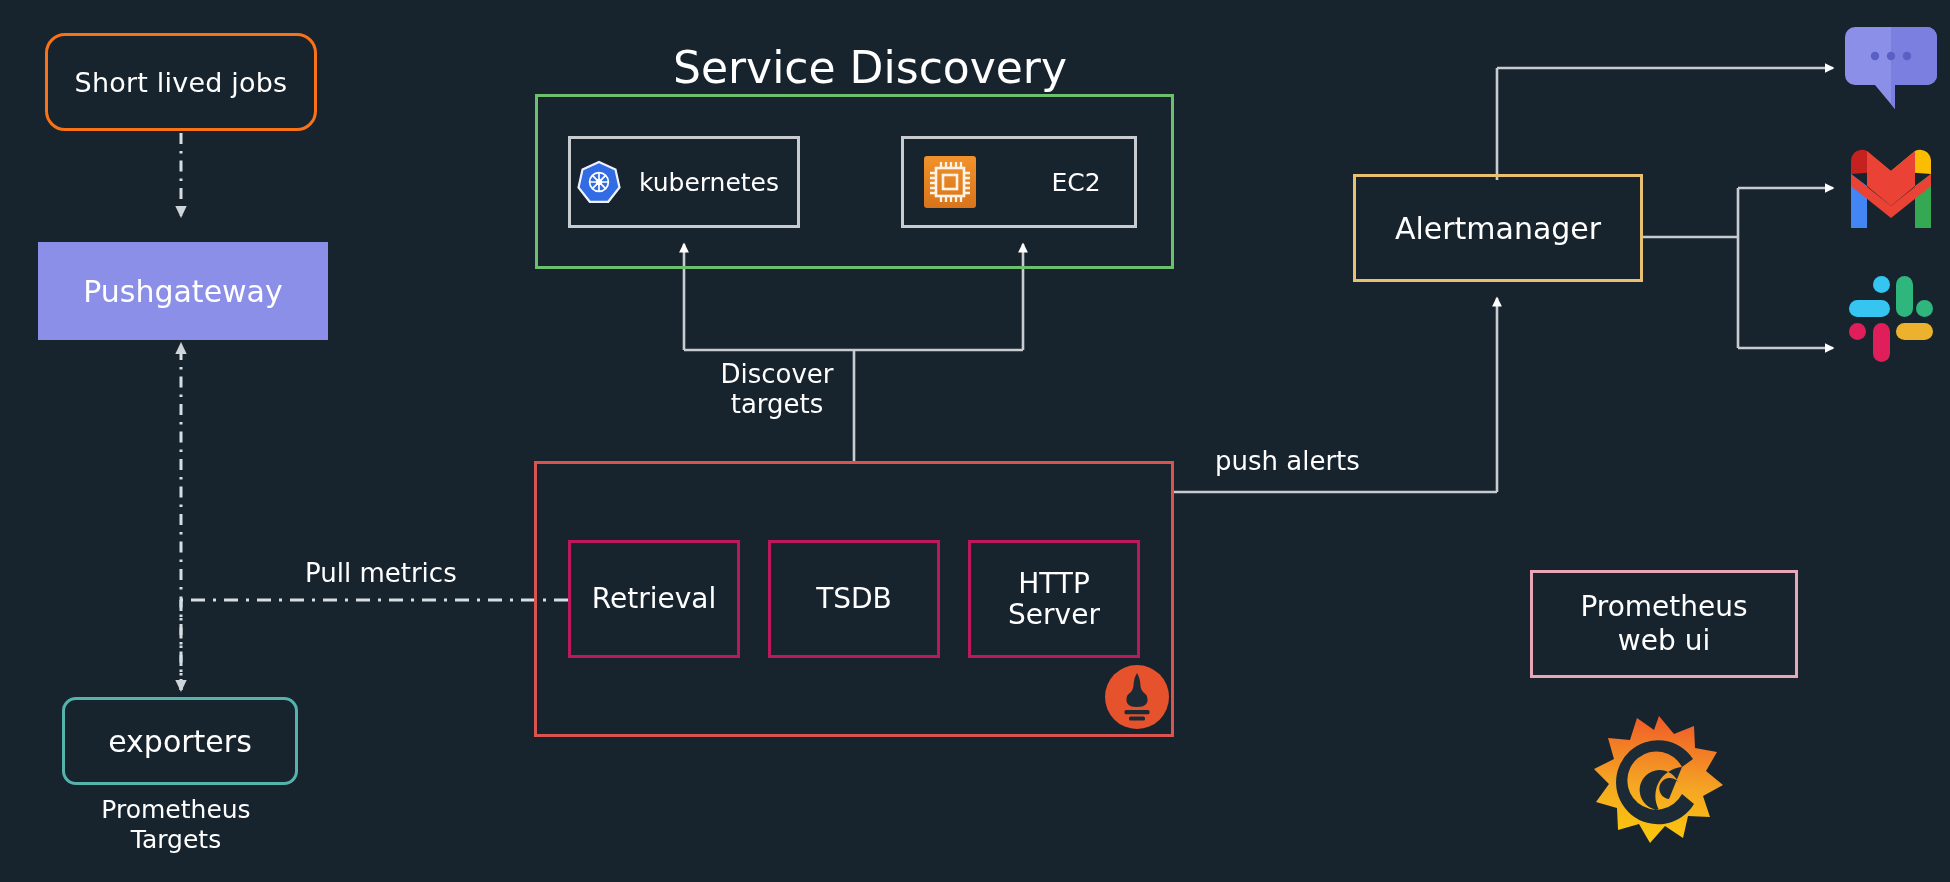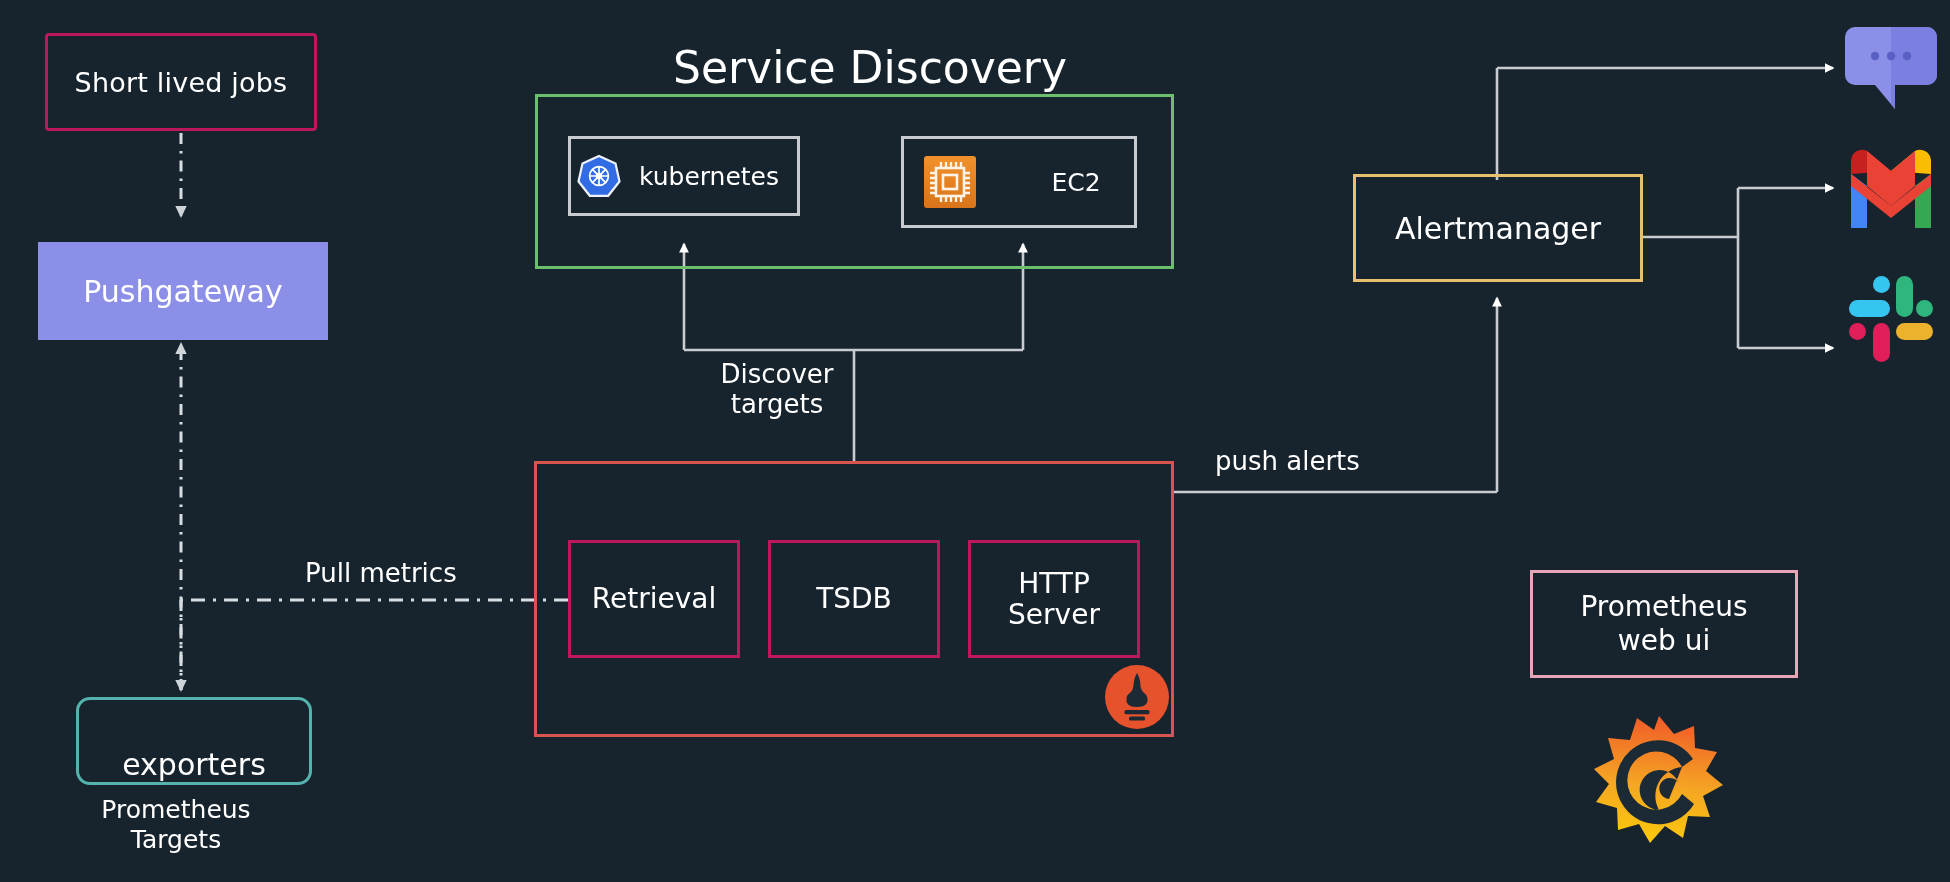--- a/index.html
+++ b/index.html
@@ -18,50 +18,50 @@
     pointer-events: none;
     z-index: 1;
   }
 
   .node { position: absolute; z-index: 3; display: flex;
           align-items: center; justify-content: center; text-align: center; }
 
   
   #short-lived-jobs {
     left: 45px; top: 33px; width: 272px; height: 98px;
-    border: 3px solid #be185d; border-radius: 4px;
+    border: 3px solid #f97316; border-radius: 20px;
     color: #ffffff; font-size: 27px; letter-spacing: .2px;
   }
   #pushgateway {
     left: 38px; top: 242px; width: 290px; height: 98px;
     background: #8b8fe8; border: 1px solid #8b8fe8;
     color: #ffffff; font-size: 30px;
   }
   #exporters {
-    left: 76px; top: 697px; width: 236px; height: 88px;
+    left: 62px; top: 697px; width: 236px; height: 88px;
     border: 3px solid #55b3ad; border-radius: 14px;
-    color: #ffffff; font-size: 30px; align-items: flex-end;
+    color: #ffffff; font-size: 30px;
   }
   #prometheus-targets-label {
     left: 48px; top: 795px; width: 256px;
     color: #ffffff; font-size: 25px; line-height: 1.18;
     flex-direction: column;
   }
 
   
   #service-discovery-title {
     left: 640px; top: 42px; width: 460px;
     color: #ffffff; font-size: 44px;
   }
   #service-discovery-group {
     left: 535px; top: 94px; width: 639px; height: 175px;
     border: 3px solid #6cc06c; background: transparent;
   }
   #k8s-box {
-    left: 568px; top: 136px; width: 232px; height: 80px;
+    left: 568px; top: 136px; width: 232px; height: 92px;
     border: 3px solid #c8ccd0; justify-content: flex-start; padding-left: 6px;
   }
   #ec2-box {
     left: 901px; top: 136px; width: 236px; height: 92px;
     border: 3px solid #c8ccd0; justify-content: flex-start; padding-left: 18px; gap: 40px;
   }
   .inner-label { color: #ffffff; font-size: 25px; flex: 1; text-align: center; }
 
   
   #prometheus-server {

